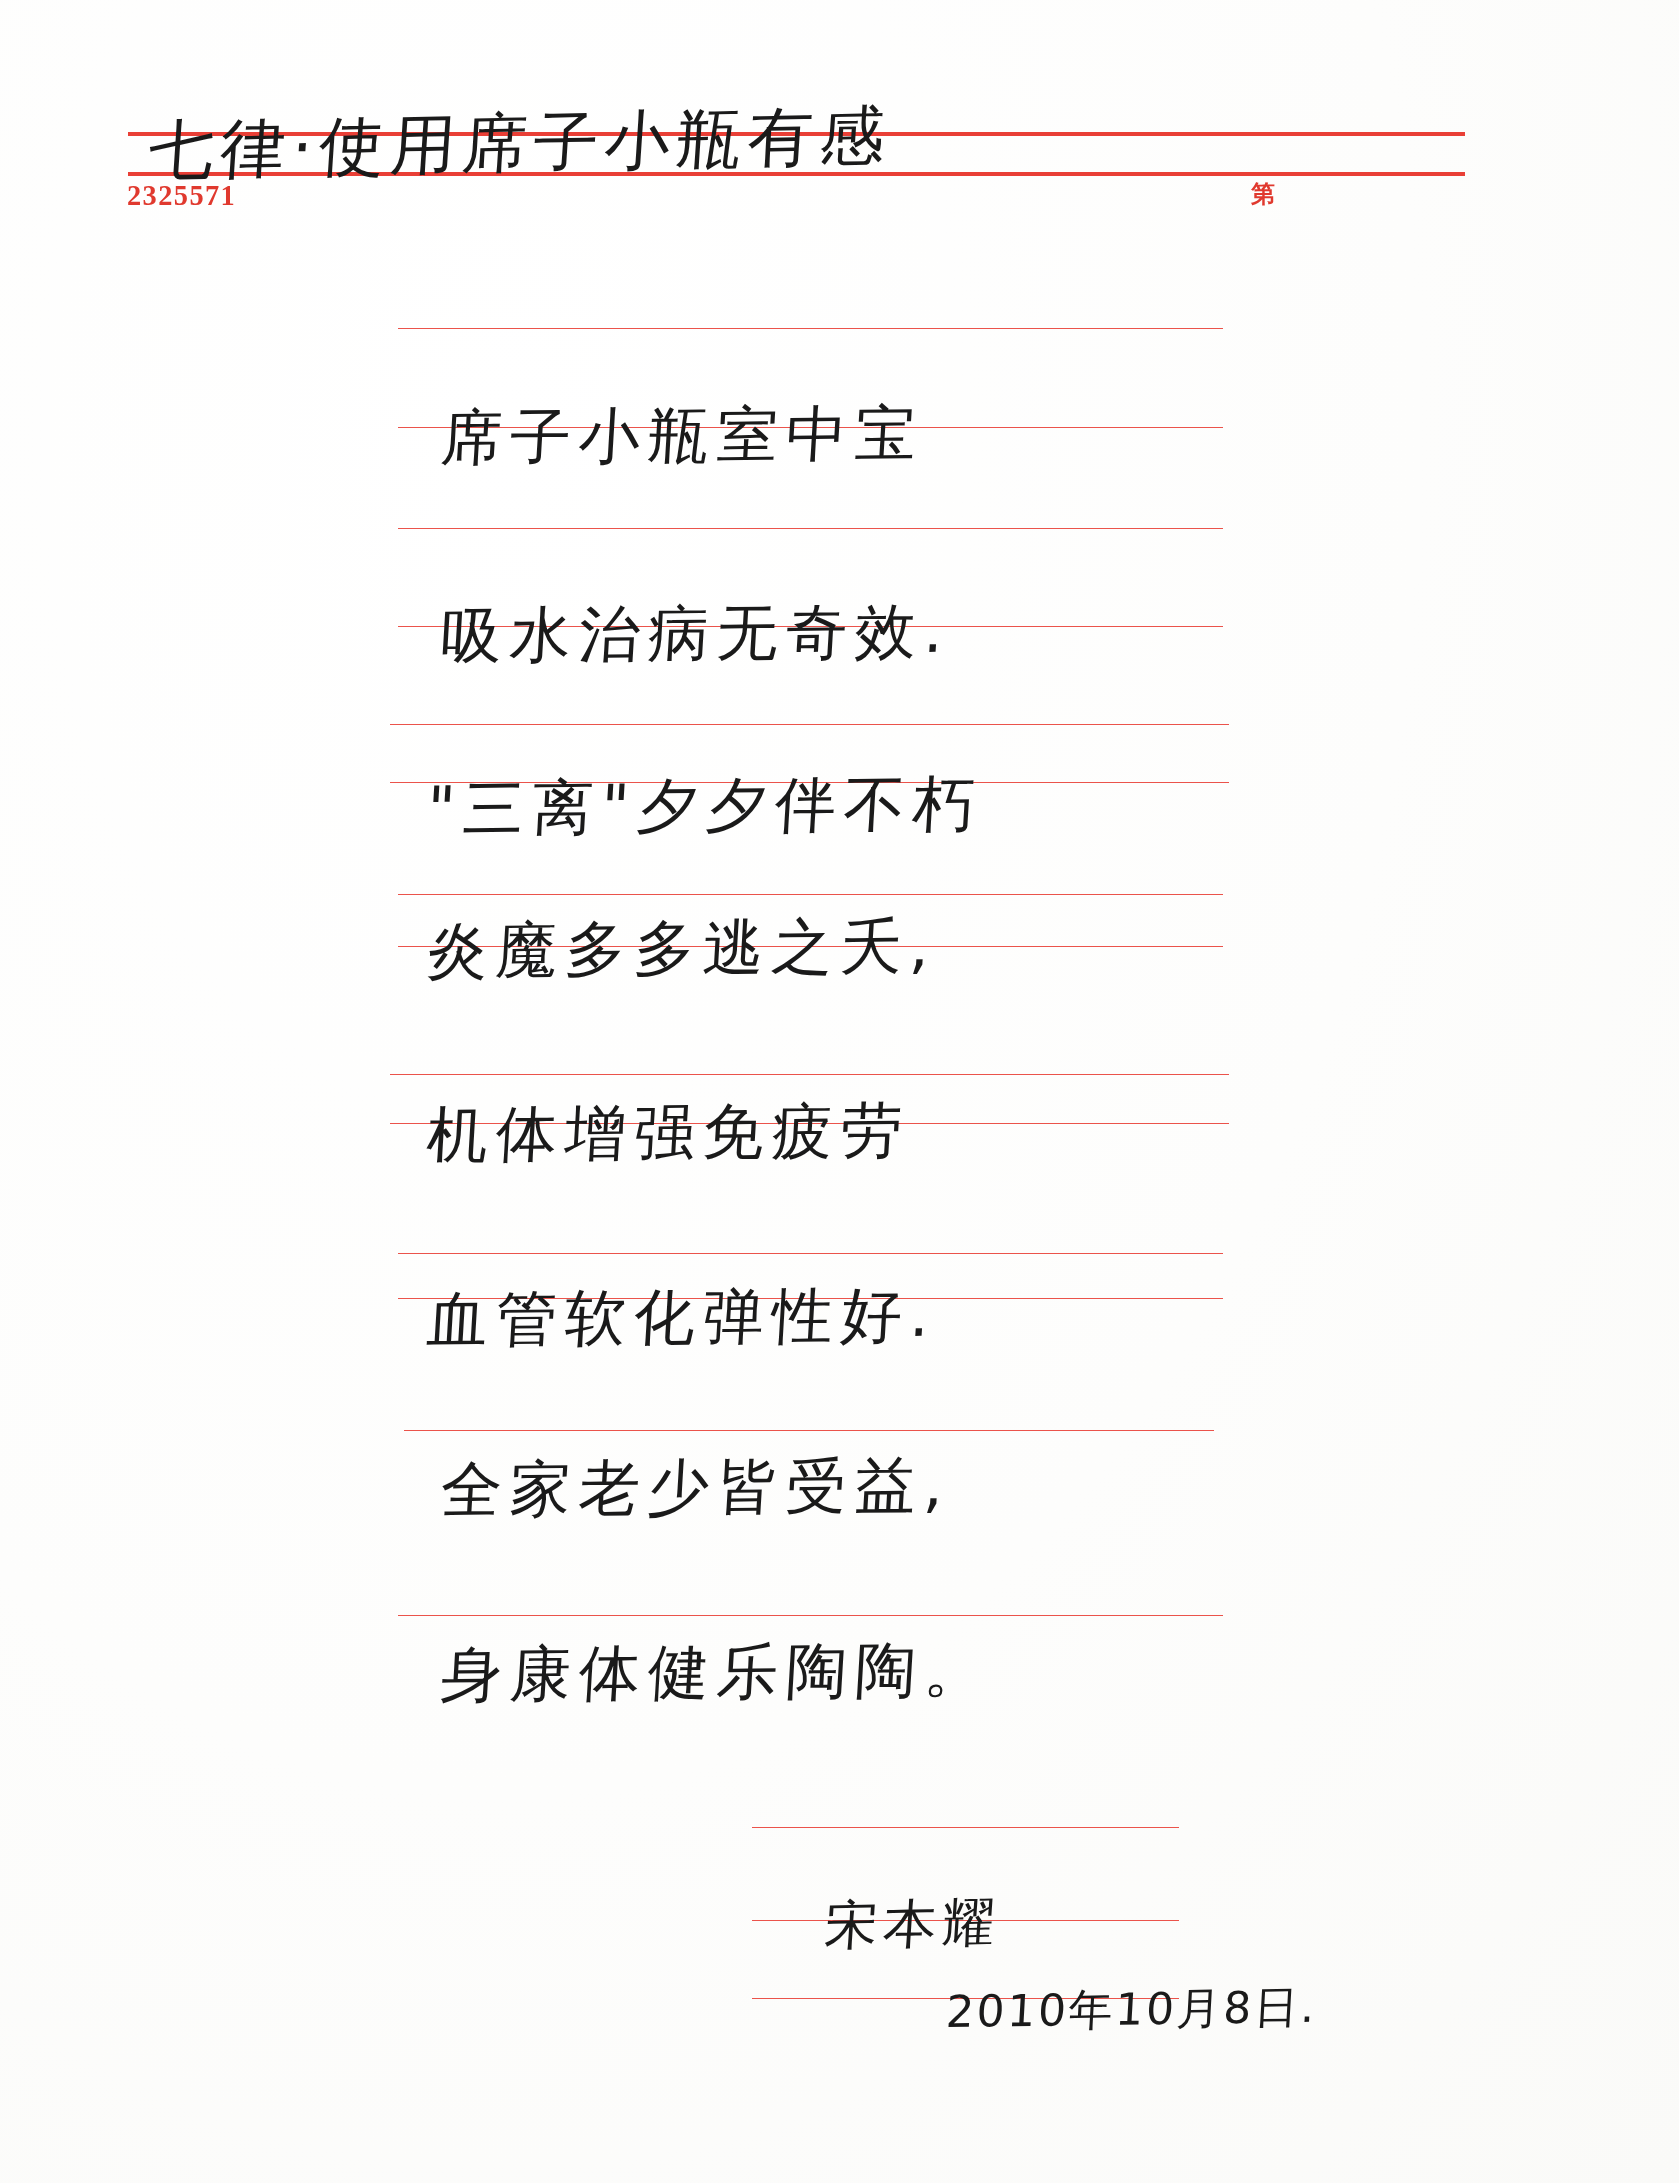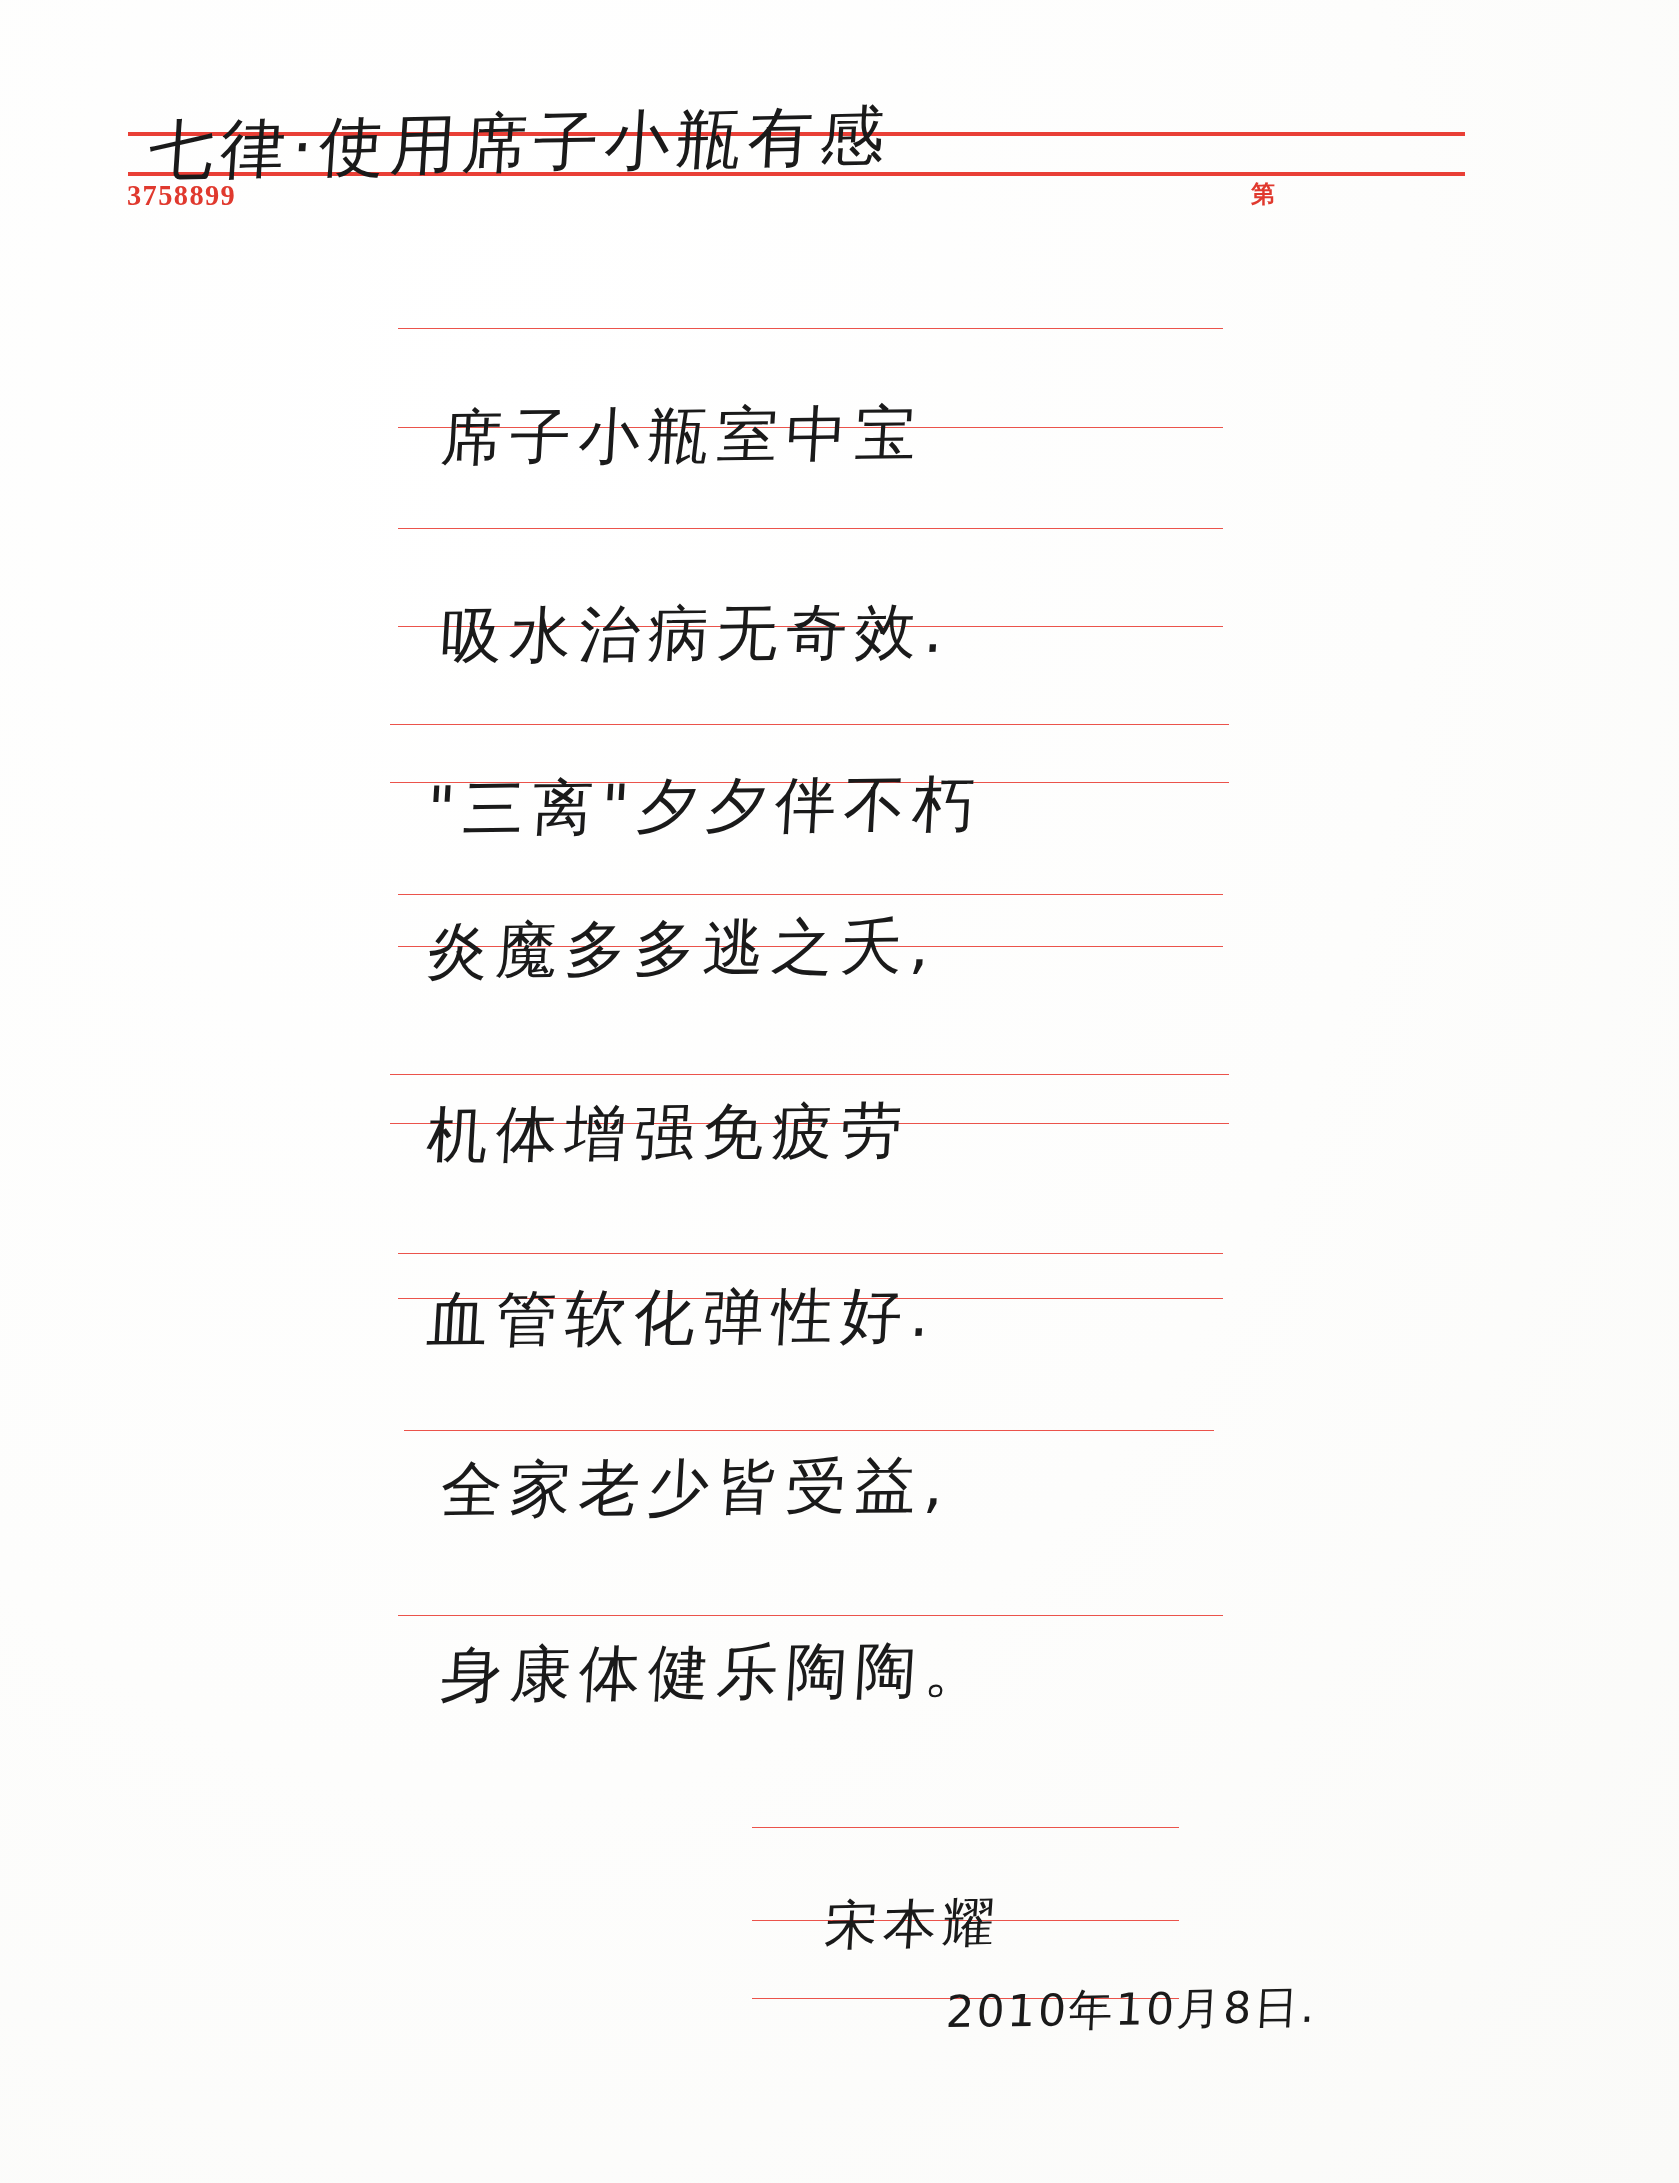--- a/index.html
+++ b/index.html
@@ -120,21 +120,21 @@
   <div class="rule" style="left:398px; top:1298px; width:825px;"></div>
 
   <div class="rule" style="left:404px; top:1430px; width:810px;"></div>
 
   <div class="rule" style="left:398px; top:1615px; width:825px;"></div>
 
   <div class="rule" style="left:752px; top:1827px; width:427px;"></div>
   <div class="rule" style="left:752px; top:1920px; width:427px;"></div>
   <div class="rule" style="left:752px; top:1998px; width:427px;"></div>
 
-  <div class="form-id">3758899</div>
+  <div class="form-id">2325571</div>
   <div class="page-marker">第</div>
 
   <div class="hw title">七律·使用席子小瓶有感</div>
 
   <div class="hw line" style="left:441px; top:398px;">席子小瓶室中宝</div>
   <div class="hw line" style="left:441px; top:596px;">吸水治病无奇效.</div>
   <div class="hw line" style="left:427px; top:769px;">"三离"夕夕伴不朽</div>
   <div class="hw line" style="left:427px; top:911px;">炎魔多多逃之夭,</div>
   <div class="hw line" style="left:427px; top:1095px;">机体增强免疲劳</div>
   <div class="hw line" style="left:427px; top:1280px;">血管软化弹性好.</div>

